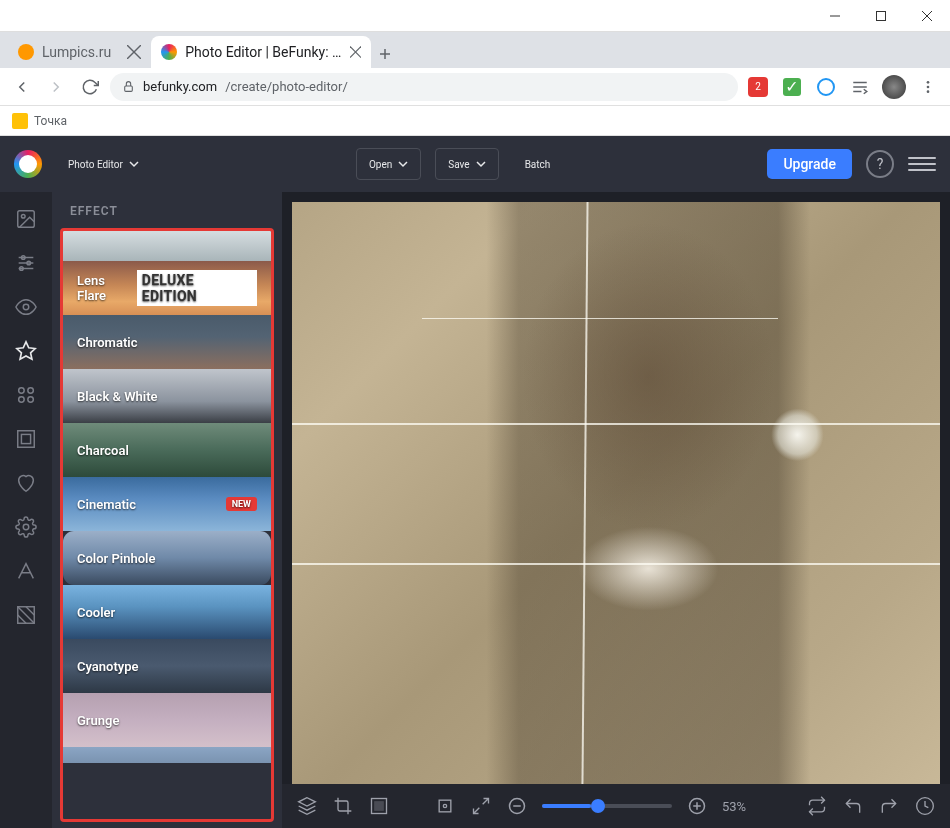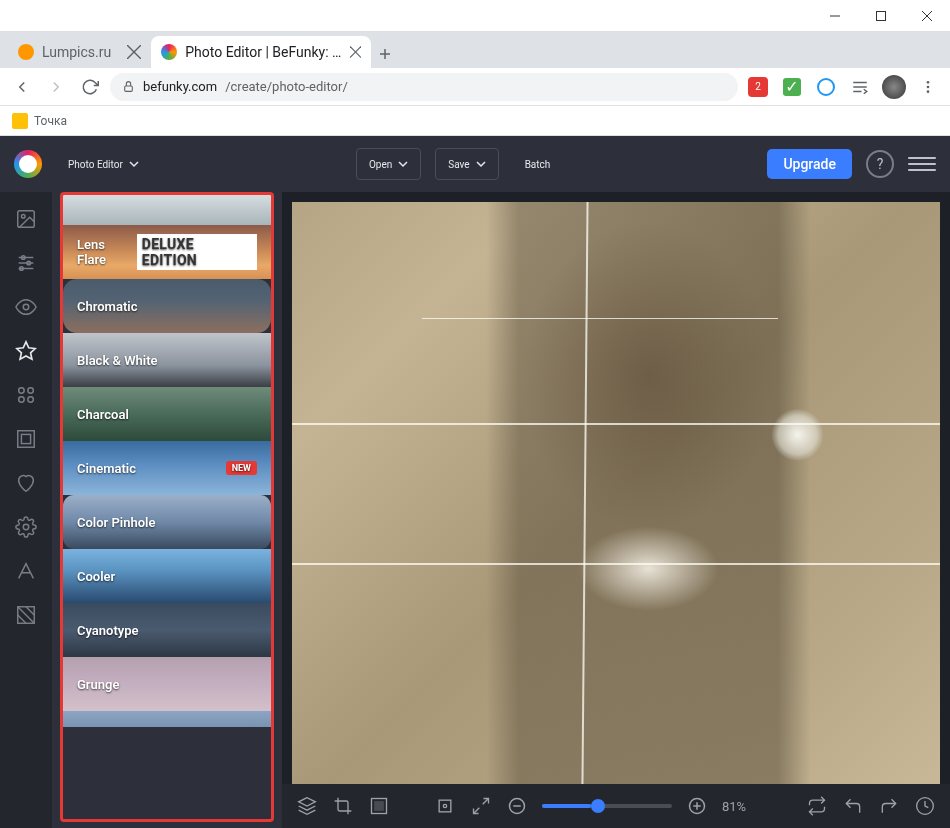--- a/index.html
+++ b/index.html
@@ -43,21 +43,21 @@
   .rail-item { width:26px; height:26px; display:flex; align-items:center; justify-content:center; color:#7a7d87; }
   .rail-item.active { color:#e7e8ea; }
   .panel { width: 230px; background:#2d303b; display:flex; flex-direction:column; overflow:hidden; position:relative; }
   .panel-title { padding:12px 18px 10px; color:#8b8e98; font-size:12px; letter-spacing:1px; font-weight:600; }
   .effects-wrap { position:relative; flex:1; overflow:hidden; }
   .effects { position:absolute; top:0; left:8px; right:8px; bottom:6px; border:3px solid #e53935; border-radius:4px; overflow-y:auto; scrollbar-width:none; }
   .effects::-webkit-scrollbar { display:none; }
   .effect { height:54px; position:relative; display:flex; align-items:center; padding:0 14px; color:#fff; font-size:13px; font-weight:600; text-shadow:0 1px 2px rgba(0,0,0,0.7); overflow:hidden; }
   .eff-0 { height:30px; background:linear-gradient(180deg, #d5dde0, #a9b5b9); }
   .eff-1 { background:linear-gradient(180deg, #8b5a4a 0%, #c68756 45%, #e8a968 75%, #d89055 100%); }
-  .eff-2 { background:linear-gradient(180deg, #4a5b6b 0%, #536373 40%, #8b6f5f 100%);border-radius:14px; }
+  .eff-2 { background:linear-gradient(180deg, #4a5b6b 0%, #536373 40%, #8b6f5f 100%); }
   .eff-3 { background:linear-gradient(180deg, #c0c5cc 0%, #8b939e 60%, #3a3e45 100%); }
   .eff-4 { background:linear-gradient(180deg, #6f8b7a 0%, #4a6b5a 50%, #2d4a3a 100%); }
   .eff-5 { background:linear-gradient(180deg, #3a6b9e 0%, #5a8bc0 40%, #8bb5d9 100%); }
   .eff-6 { background:linear-gradient(180deg, #9bafc8 0%, #6f89a8 50%, #3a4a5f 100%);border-radius:11px; }
   .eff-7 { background:linear-gradient(180deg, #7ab3e0 0%, #5a93c0 40%, #2a4a6f 100%); }
   .eff-8 { background:linear-gradient(180deg, #4a6b9e 0%, #6f8bb5 50%, #3a4a5f 100%); }
   .eff-9 { background:linear-gradient(180deg, #3a4a5f 0%, #4a5a6f 50%, #2d3845 100%); }
   .eff-10 { background:linear-gradient(180deg, #b5a0b0 0%, #c4afc0 50%, #d4c0ca 100%); }
   .badge-deluxe { background:#fff; color:#333; font-size:14px; padding:2px 5px; font-weight:700; position:relative; margin-left:auto; letter-spacing:0.3px; }
   .badge-new { background:#e53935; color:#fff; font-size:9px; padding:2px 6px; border-radius:3px; font-weight:700; margin-left:auto; }
@@ -296,20 +296,21 @@
           <svg width="22" height="22" viewBox="0 0 24 24" fill="none" stroke="currentColor" stroke-width="1.6">
             <rect x="3" y="3" width="18" height="18"></rect>
             <line x1="3" y1="3" x2="21" y2="21"></line>
             <line x1="3" y1="12" x2="12" y2="21"></line>
             <line x1="12" y1="3" x2="21" y2="12"></line>
           </svg>
         </div>
     </div>
 
     <div class="panel">
+      <div class="panel-title">EFFECT</div>
       <div class="effects-wrap">
         <div class="effects">
           <div class="effect eff-0"></div>
           <div class="effect eff-1">
             <span>Lens Flare</span>
             <span class="badge-deluxe">DELUXE EDITION</span>
           </div>
           <div class="effect eff-2">
               <span>Chromatic</span>
             </div>
@@ -391,21 +392,21 @@
             <div class="zoom-fill"></div>
             <div class="zoom-handle"></div>
           </div>
         <div class="bb-icon">
             <svg width="18" height="18" viewBox="0 0 24 24" stroke="currentColor" stroke-width="2">
               <circle cx="12" cy="12" r="10" fill="none"></circle>
               <line x1="7" y1="12" x2="17" y2="12"></line>
               <line x1="12" y1="7" x2="12" y2="17"></line>
             </svg>
           </div>
-        <span style="min-width:40px;">81%</span>
+        <span style="min-width:40px;">53%</span>
         <div class="bb-sep"></div>
         <div class="bb-icon">
             <svg width="20" height="20" viewBox="0 0 24 24" fill="none" stroke="currentColor" stroke-width="1.6">
               <polyline points="17 1 21 5 17 9"></polyline>
               <path d="M3 11V9a4 4 0 0 1 4-4h14"></path>
               <polyline points="7 23 3 19 7 15"></polyline>
               <path d="M21 13v2a4 4 0 0 1-4 4H3"></path>
             </svg>
           </div>
         <div class="bb-icon">

